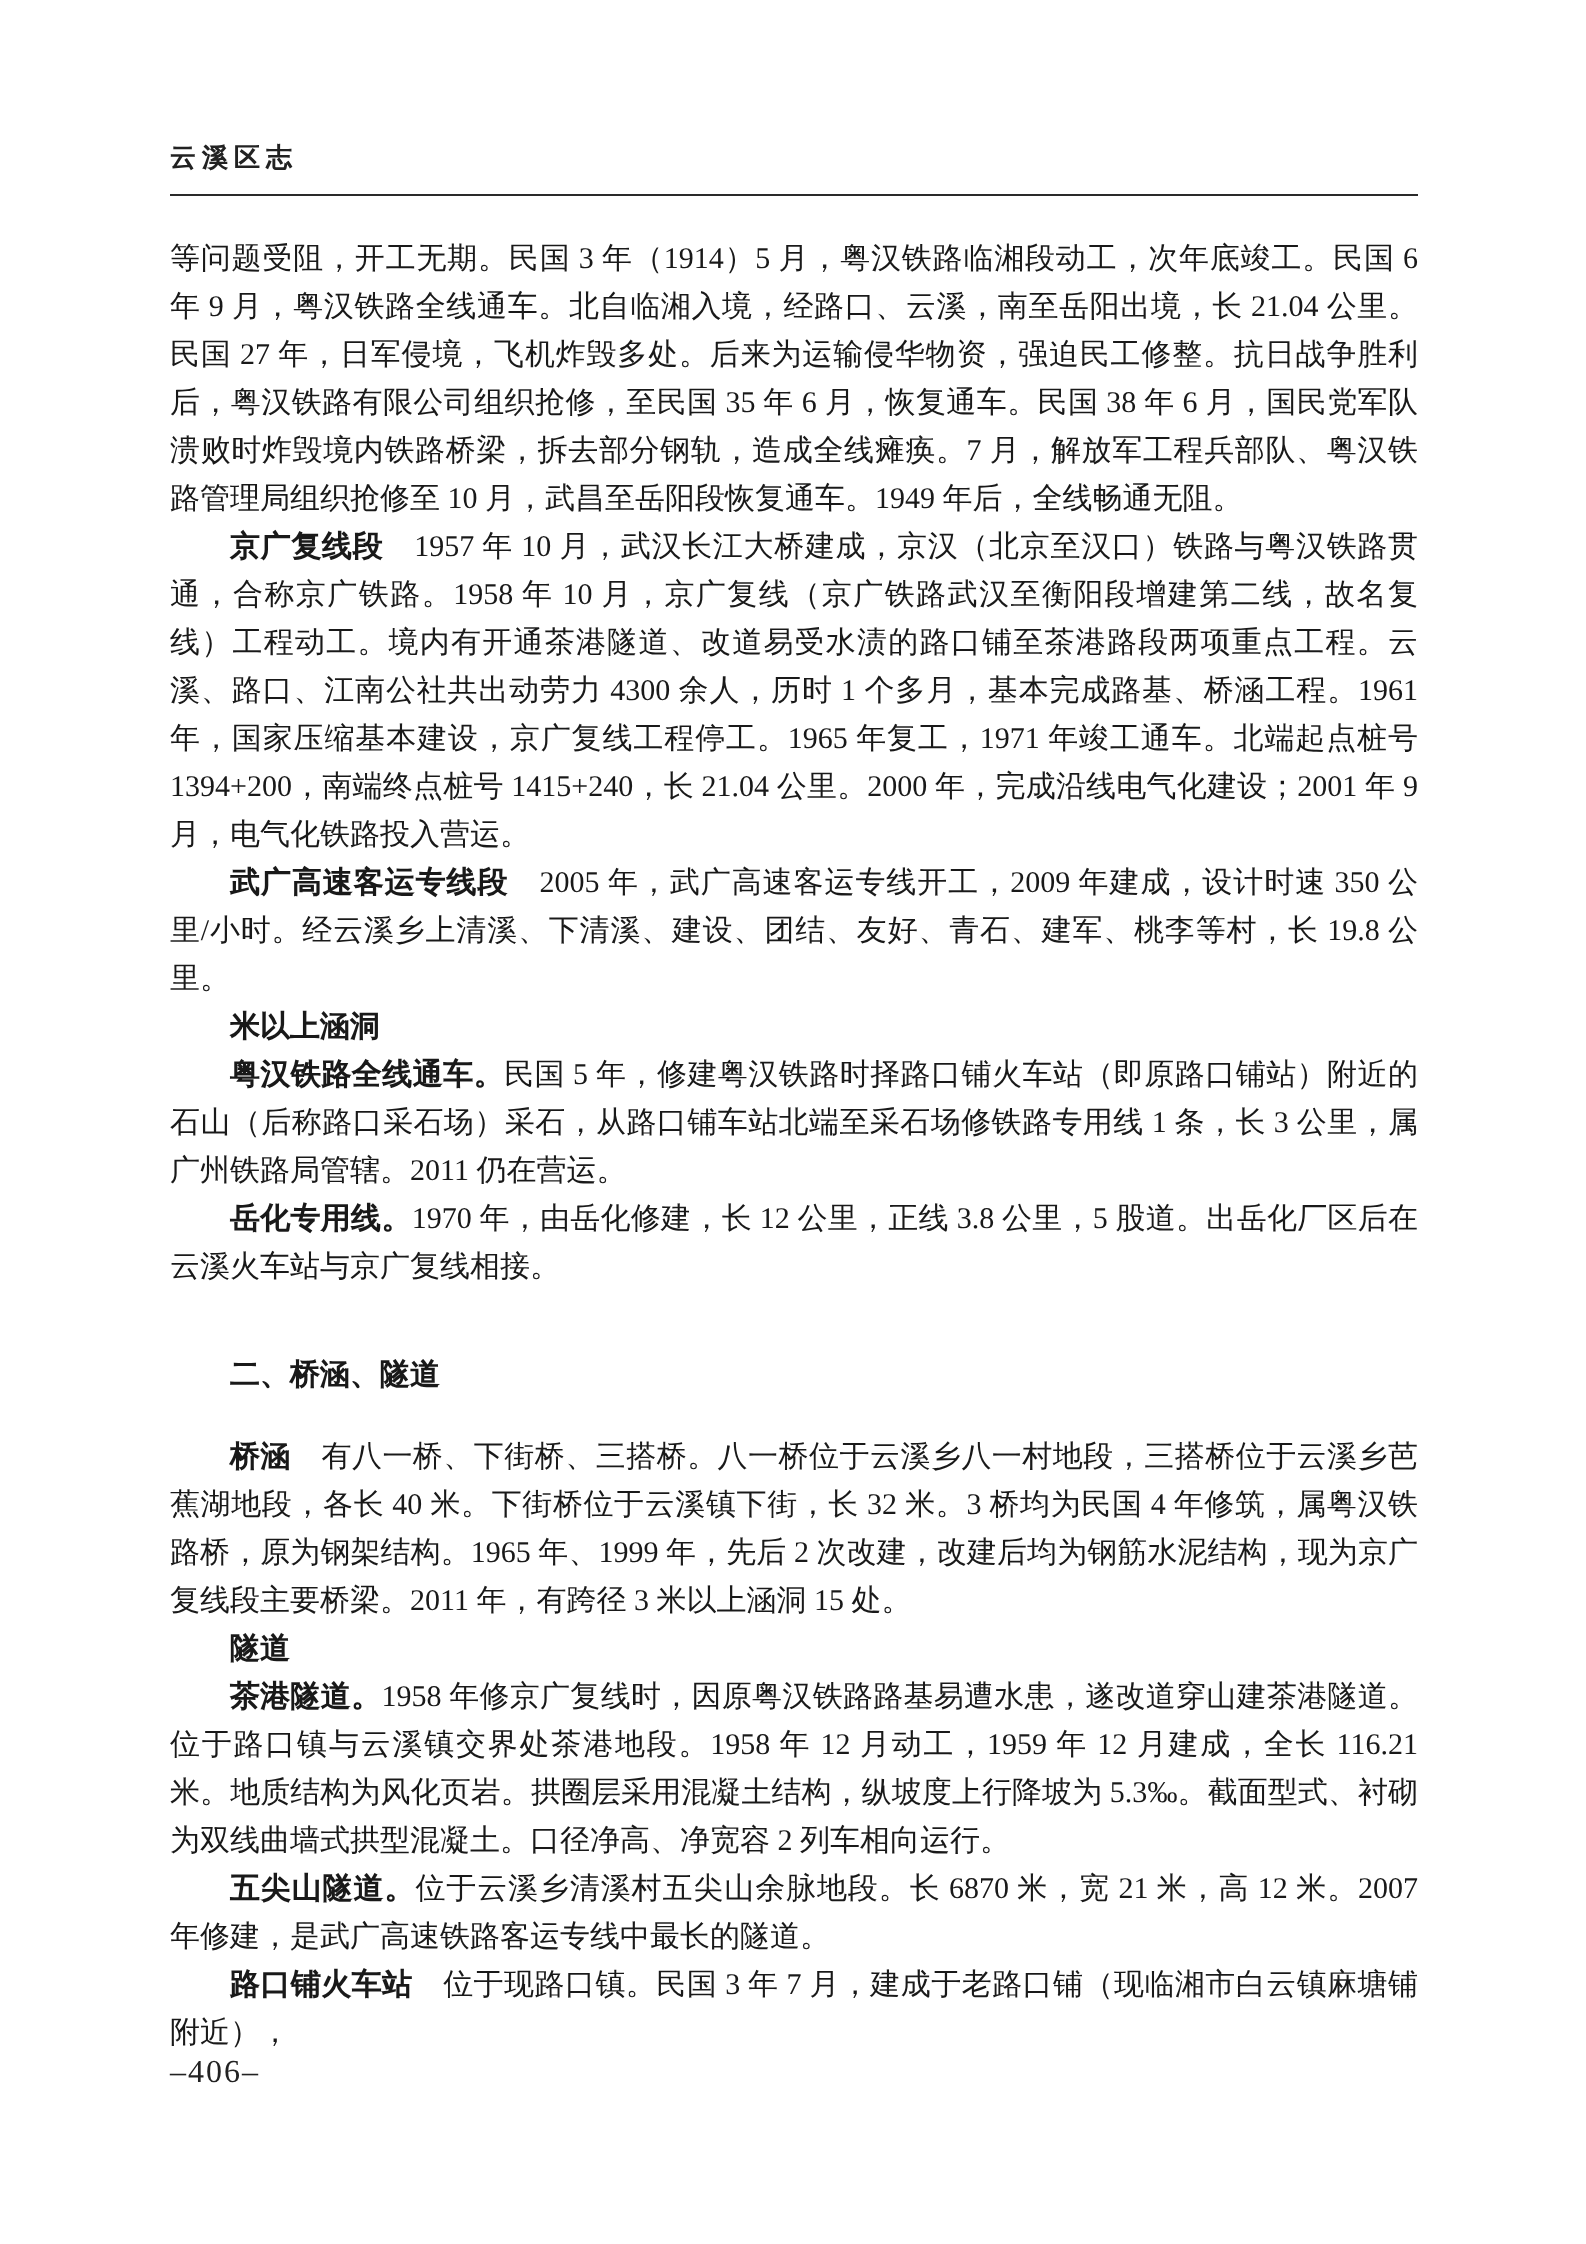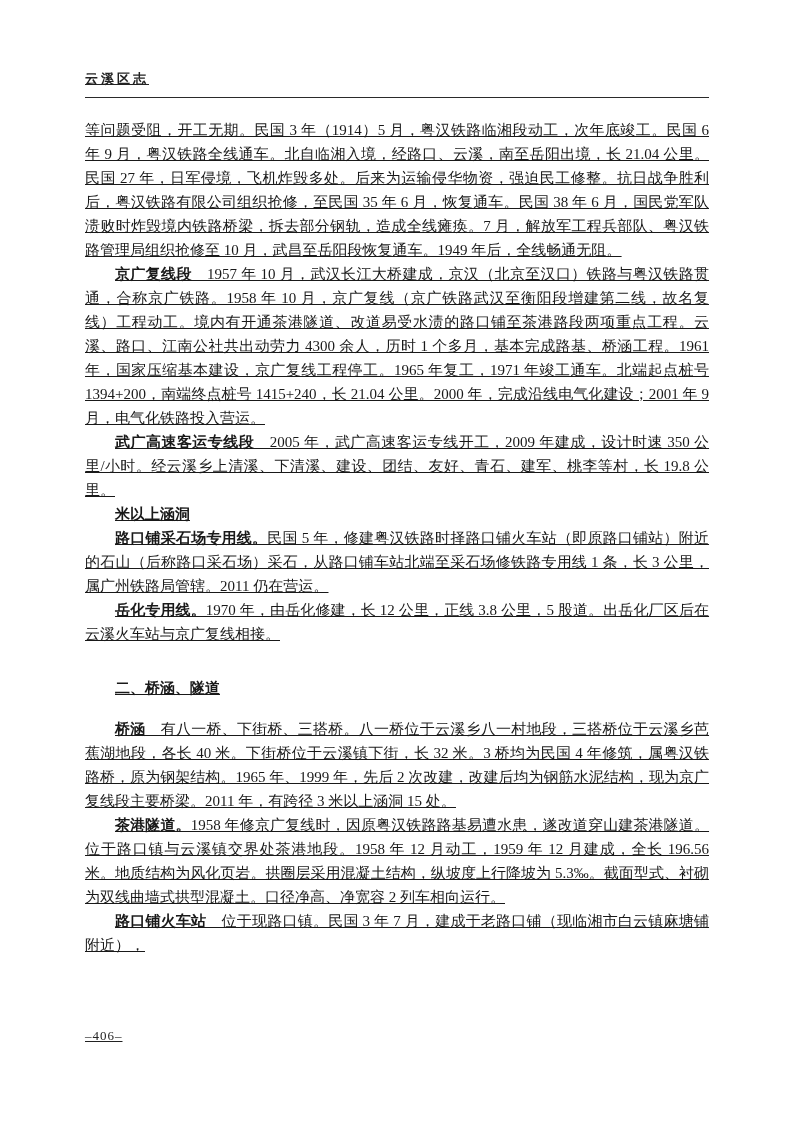--- a/index.html
+++ b/index.html
@@ -1,15 +1,15 @@
 <!DOCTYPE html>
 <html><head>
 <meta charset="utf-8">
 <style>
-  * { margin: 0; padding: 0; box-sizing: border-box; text-decoration: underline; }
+  * { margin: 0; padding: 0; box-sizing: border-box; }
   html, body { background: #ffffff; }
   body {
     font-family: "Liberation Serif", "DejaVu Serif", serif;
     color: #1a1a1a;
   }
   .page {
     position: relative;
     width: 793px;
     height: 1122px;
     background: #ffffff;
@@ -44,42 +44,44 @@
     margin-top: 30px;
     margin-bottom: 17px;
     font-weight: 700;
   }
   .content p.subhead { font-weight: 700; }
   .content span.bold { font-weight: 700; }
   .page-footer {
     position: absolute;
     left: 85px;
     top: 1028px;
-    font-size: 13px;
+    font-size: 16px;
     color: #222;
     letter-spacing: 1px;
   }
 </style>
 </head>
 <body>
 
 <div class="page">
 
   <div class="running-header">
     <span>云溪区志</span>
   </div>
 
   <div class="content">
       <p class="body"><span>等问题受阻，开工无期。民国 3 年（1914）5 月，粤汉铁路临湘段动工，次年底竣工。民国 6 年 9 月，粤汉铁路全线通车。北自临湘入境，经路口、云溪，南至岳阳出境，长 21.04 公里。民国 27 年，日军侵境，飞机炸毁多处。后来为运输侵华物资，强迫民工修整。抗日战争胜利后，粤汉铁路有限公司组织抢修，至民国 35 年 6 月，恢复通车。民国 38 年 6 月，国民党军队溃败时炸毁境内铁路桥梁，拆去部分钢轨，造成全线瘫痪。7 月，解放军工程兵部队、粤汉铁路管理局组织抢修至 10 月，武昌至岳阳段恢复通车。1949 年后，全线畅通无阻。</span></p>
       <p class="body indent"><span class="bold">京广复线段</span><span>　1957 年 10 月，武汉长江大桥建成，京汉（北京至汉口）铁路与粤汉铁路贯通，合称京广铁路。1958 年 10 月，京广复线（京广铁路武汉至衡阳段增建第二线，故名复线）工程动工。境内有开通茶港隧道、改道易受水渍的路口铺至茶港路段两项重点工程。云溪、路口、江南公社共出动劳力 4300 余人，历时 1 个多月，基本完成路基、桥涵工程。1961 年，国家压缩基本建设，京广复线工程停工。1965 年复工，1971 年竣工通车。北端起点桩号 1394+200，南端终点桩号 1415+240，长 21.04 公里。2000 年，完成沿线电气化建设；2001 年 9 月，电气化铁路投入营运。</span></p>
       <p class="body indent"><span class="bold">武广高速客运专线段</span><span>　2005 年，武广高速客运专线开工，2009 年建成，设计时速 350 公里/小时。经云溪乡上清溪、下清溪、建设、团结、友好、青石、建军、桃李等村，长 19.8 公里。</span></p>
       <p class="subhead indent"><span class="bold">米以上涵洞</span></p>
-      <p class="body indent"><span class="bold">路口铺采石场专用线。</span><span>民国 5 年，修建粤汉铁路时择路口铺火车站（即原路口铺站）附近的石山（后称路口采石场）采石，从路口铺车站北端至采石场修铁路专用线 1 条，长 3 公里，属广州铁路局管辖。2011 仍在营运。</span></p>
+      <p class="body indent"><span class="bold">粤汉铁路全线通车。</span><span>民国 5 年，修建粤汉铁路时择路口铺火车站（即原路口铺站）附近的石山（后称路口采石场）采石，从路口铺车站北端至采石场修铁路专用线 1 条，长 3 公里，属广州铁路局管辖。2011 仍在营运。</span></p>
       <p class="body indent"><span class="bold">岳化专用线。</span><span>1970 年，由岳化修建，长 12 公里，正线 3.8 公里，5 股道。出岳化厂区后在云溪火车站与京广复线相接。</span></p>
       <p class="section indent"><span class="bold">二、桥涵、隧道</span></p>
       <p class="body indent"><span class="bold">桥涵</span><span>　有八一桥、下街桥、三搭桥。八一桥位于云溪乡八一村地段，三搭桥位于云溪乡芭蕉湖地段，各长 40 米。下街桥位于云溪镇下街，长 32 米。3 桥均为民国 4 年修筑，属粤汉铁路桥，原为钢架结构。1965 年、1999 年，先后 2 次改建，改建后均为钢筋水泥结构，现为京广复线段主要桥梁。2011 年，有跨径 3 米以上涵洞 15 处。</span></p>
-      <p class="body indent"><span class="bold">茶港隧道。</span><span>1958 年修京广复线时，因原粤汉铁路路基易遭水患，遂改道穿山建茶港隧道。位于路口镇与云溪镇交界处茶港地段。1958 年 12 月动工，1959 年 12 月建成，全长 196.56 米。地质结构为风化页岩。拱圈层采用混凝土结构，纵坡度上行降坡为 5.3‰。截面型式、衬砌为双线曲墙式拱型混凝土。口径净高、净宽容 2 列车相向运行。</span></p>
+      <p class="subhead indent"><span class="bold">隧道</span></p>
+      <p class="body indent"><span class="bold">茶港隧道。</span><span>1958 年修京广复线时，因原粤汉铁路路基易遭水患，遂改道穿山建茶港隧道。位于路口镇与云溪镇交界处茶港地段。1958 年 12 月动工，1959 年 12 月建成，全长 116.21 米。地质结构为风化页岩。拱圈层采用混凝土结构，纵坡度上行降坡为 5.3‰。截面型式、衬砌为双线曲墙式拱型混凝土。口径净高、净宽容 2 列车相向运行。</span></p>
+      <p class="body indent"><span class="bold">五尖山隧道。</span><span>位于云溪乡清溪村五尖山余脉地段。长 6870 米，宽 21 米，高 12 米。2007 年修建，是武广高速铁路客运专线中最长的隧道。</span></p>
       <p class="body indent"><span class="bold">路口铺火车站</span><span>　位于现路口镇。民国 3 年 7 月，建成于老路口铺（现临湘市白云镇麻塘铺附近），</span></p>
     </div>
 
   <div class="page-footer">–406–</div>
 
 </div>
 
 </body></html>

